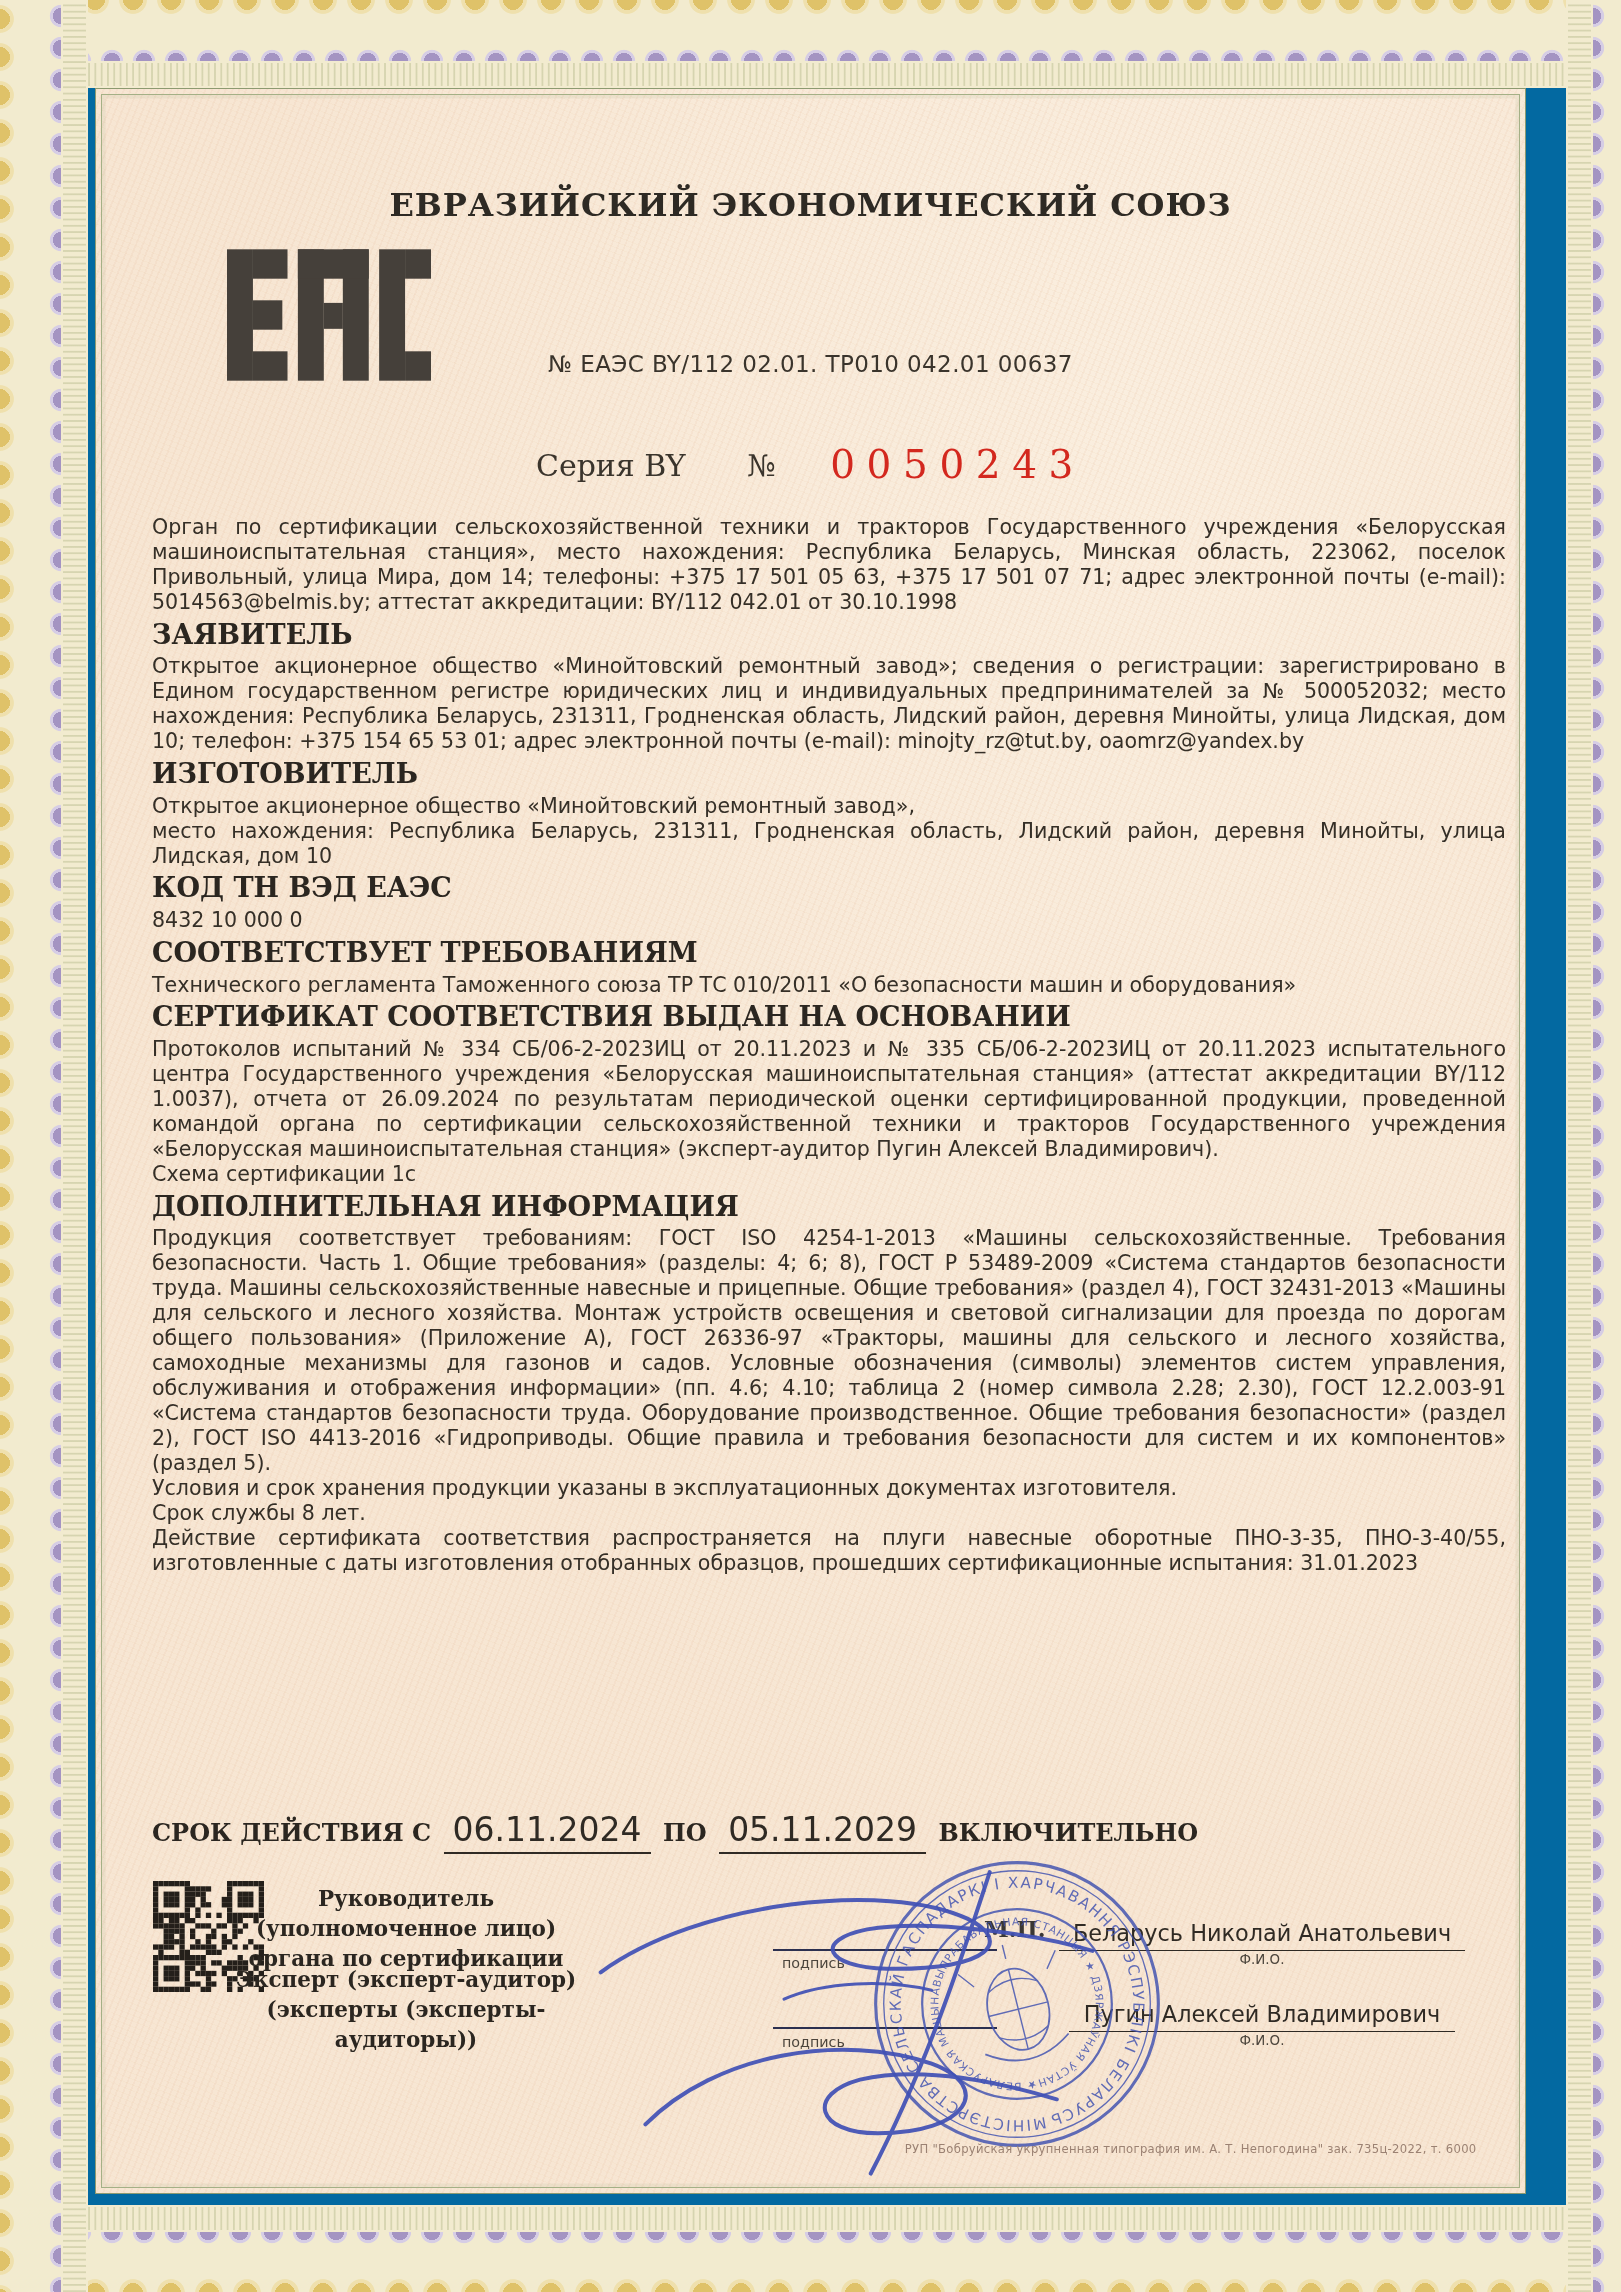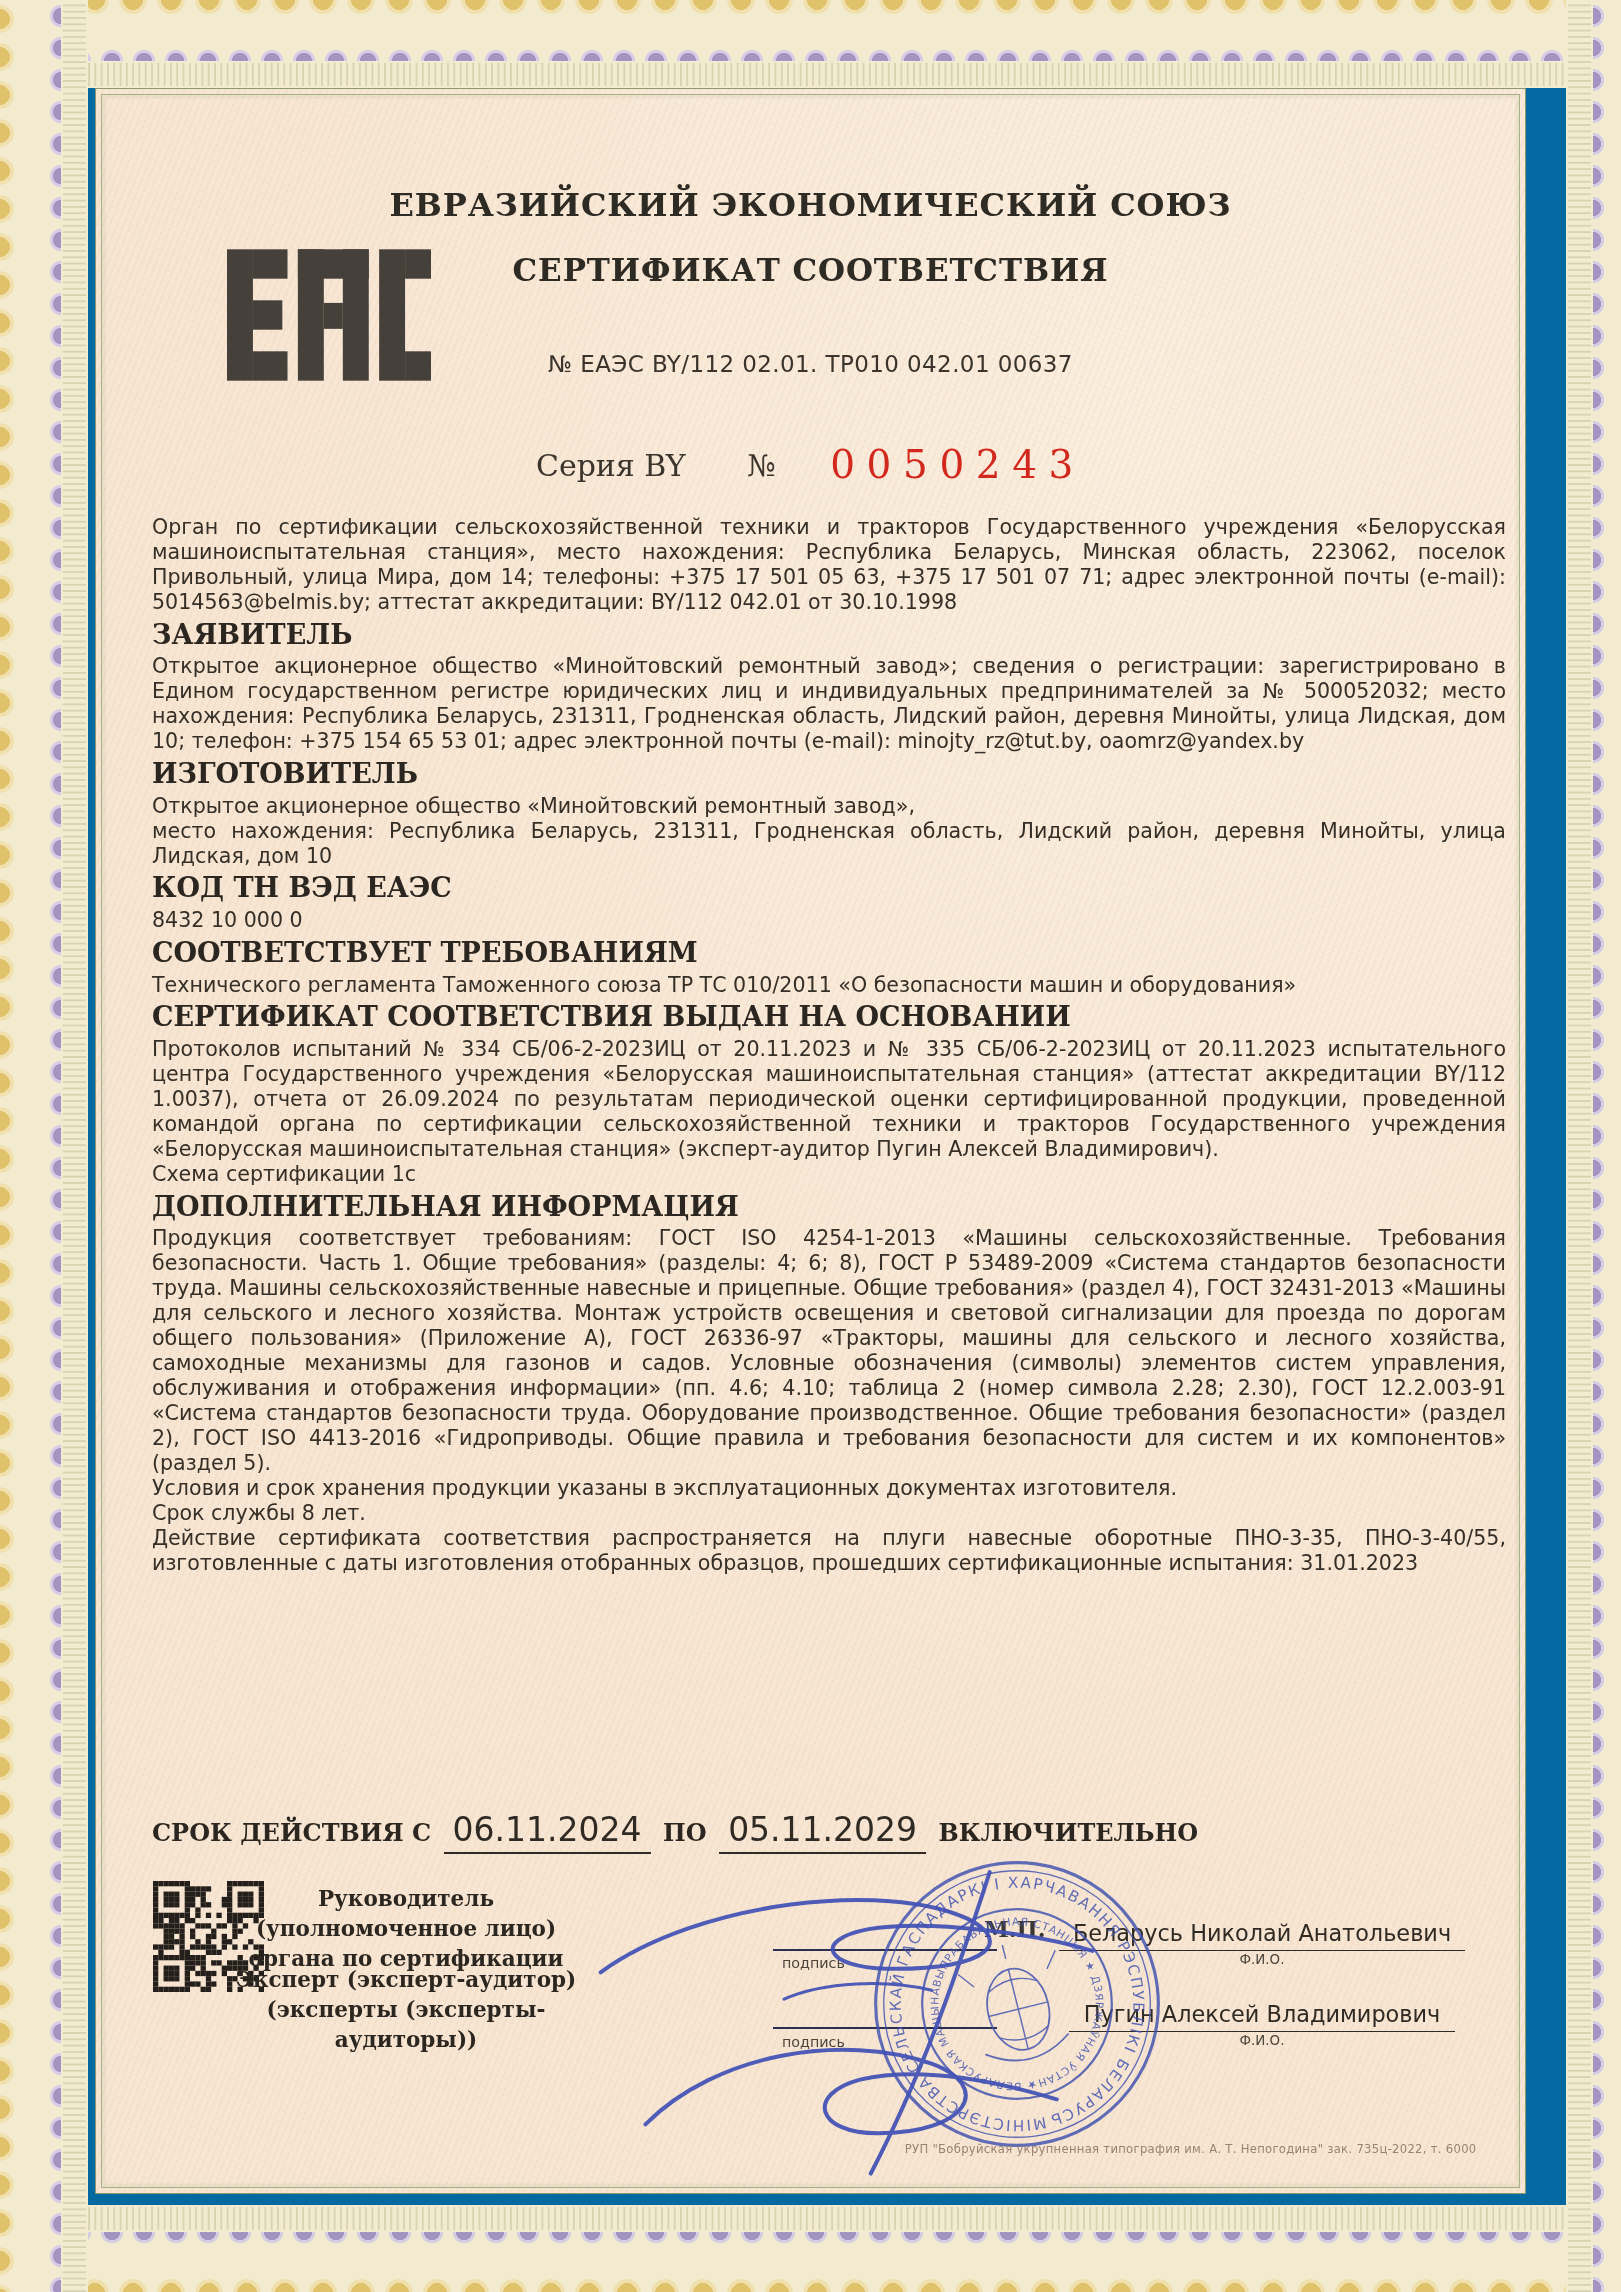--- a/index.html
+++ b/index.html
@@ -129,21 +129,20 @@
           <rect x="82" y="0" width="82" height="34"></rect>
           <rect x="112" y="62" width="22" height="30"></rect>
           <rect x="176" y="0" width="30" height="152"></rect>
           <rect x="206" y="0" width="30" height="34"></rect>
           <rect x="206" y="118" width="30" height="34"></rect>
         </g>
       </svg>
     </div>
 
     <div class="union">ЕВРАЗИЙСКИЙ ЭКОНОМИЧЕСКИЙ СОЮЗ</div>
-    <div class="doctitle">СЕРТИФИКАТ СООТВЕТСТВИЯ</div>
     <div class="certno">№ ЕАЭС BY/112 02.01. ТР010 042.01 00637</div>
     <div class="series">
       <span class="s-label">Серия BY</span>
       <span class="s-no">№</span>
       <span class="s-val">0050243</span>
     </div>
 
     <div class="content">
       <section>
         <p class="sec-p">Орган по сертификации сельскохозяйственной техники и тракторов Государственного учреждения «Белорусская машиноиспытательная станция», место нахождения: Республика Беларусь, Минская область, 223062, поселок Привольный, улица Мира, дом 14; телефоны: +375 17 501 05 63, +375 17 501 07 71; адрес электронной почты (e-mail): 5014563@belmis.by; аттестат аккредитации: BY/112 042.01 от 30.10.1998</p>

